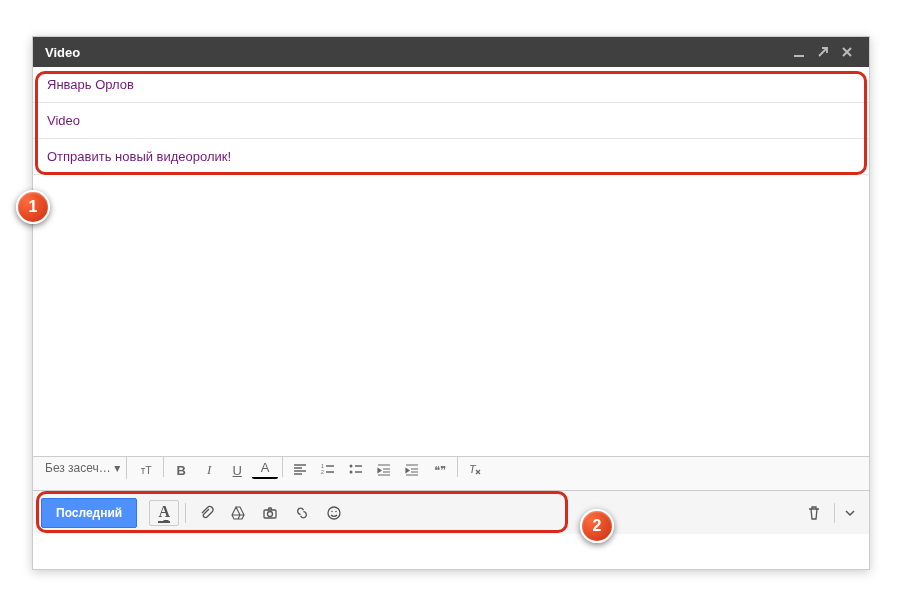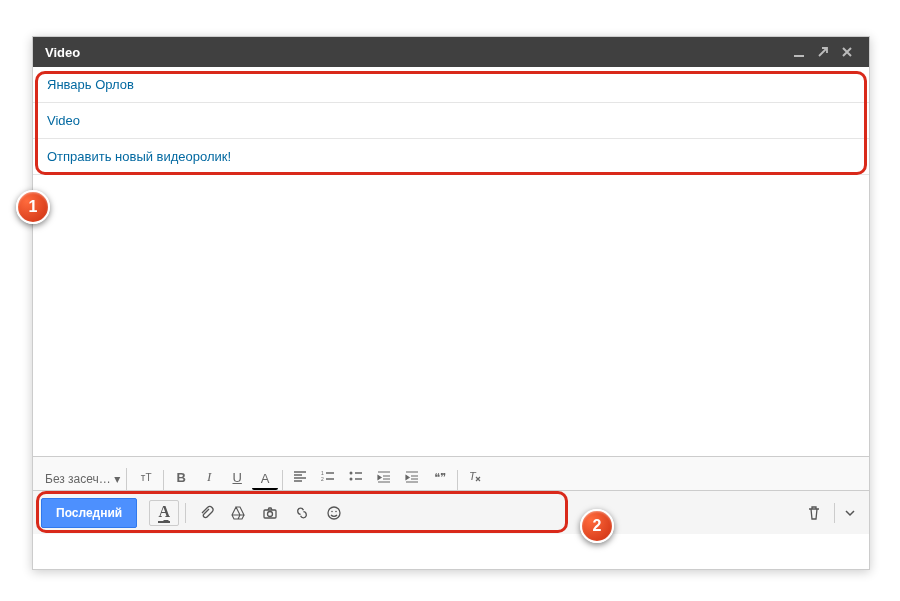--- a/index.html
+++ b/index.html
@@ -3,24 +3,24 @@
   <meta charset="utf-8">
   <style>
     * { box-sizing: border-box; margin: 0; padding: 0; }
     body { font-family: Arial, sans-serif; background: #fff; width: 900px; height: 601px; overflow: hidden; position: relative; }
     .window { position: absolute; left: 32px; top: 36px; width: 838px; height: 534px; border: 1px solid #ccc; background: #fff; box-shadow: 0 2px 10px rgba(0,0,0,0.2); }
     .titlebar { height: 30px; background: #404040; color: #fff; display: flex; align-items: center; padding: 0 12px; font-size: 13px; }
     .titlebar-title { flex: 1; font-weight: bold; }
     .titlebar-btn { width: 20px; height: 20px; display: flex; align-items: center; justify-content: center; cursor: pointer; color: #bbb; margin-left: 4px; }
     .header-fields { position: relative; }
     .header-highlight { position: absolute; top: 4px; left: 2px; right: 2px; bottom: 0; border: 3px solid #d9291a; border-radius: 10px; pointer-events: none; }
-    .field-row { height: 36px; border-bottom: 1px solid #e5e5e5; display: flex; align-items: center; padding: 0 14px; font-size: 13px; color: #0369a1; }
+    .field-row { height: 36px; border-bottom: 1px solid #e5e5e5; display: flex; align-items: center; padding: 0 14px; font-size: 13px; color: #701a75; }
     .field-row:last-child { border-bottom: none; }
     .body-area { height: 281px; padding: 12px 14px; font-size: 13px; color: #333; }
-    .format-toolbar { height: 34px; border-top: 1px solid #ccc; display: flex; align-items: flex-end; padding: 0 6px; background: #f9f9f9; gap: 2px; }
+    .format-toolbar { height: 34px; border-top: 1px solid #ccc; display: flex; align-items: flex-start; padding: 0 6px; background: #f9f9f9; gap: 2px; }
     .fmt-font { font-size: 12px; color: #666; padding: 4px 6px; border-right: 1px solid #ccc; margin-right: 4px; }
     .fmt-btn { width: 26px; height: 26px; display: flex; align-items: center; justify-content: center; color: #666; cursor: pointer; font-size: 13px; border-radius: 2px; }
     .fmt-sep { width: 1px; height: 20px; background: #ccc; margin: 0 2px; }
     .bottom-bar { position: relative; height: 44px; border-top: 1px solid #ccc; background: #f5f5f5; display: flex; align-items: center; padding: 0 8px; }
     .bottom-highlight { position: absolute; top: 0px; left: 3px; width: 532px; height: 42px; border: 3px solid #d9291a; border-radius: 10px; pointer-events: none; }
     .send-btn { background: #4d90fe; color: #fff; border: 1px solid #3079ed; padding: 7px 14px; font-size: 12px; font-weight: bold; cursor: pointer; border-radius: 2px; margin-right: 10px; }
     .tool-icon { width: 28px; height: 28px; display: flex; align-items: center; justify-content: center; color: #555; cursor: pointer; margin: 0 2px; border-radius: 2px; }
     .tool-icon.text-a { border: 1px solid #ccc; border-radius: 2px; font-weight: bold; font-family: serif; height: 26px; width: 30px; position: relative; }
     .tool-icon.text-a::after { content: ''; position: absolute; bottom: 2px; left: 13px; width: 0; height: 0; border-left: 3px solid transparent; border-right: 3px solid transparent; border-top: 3px solid #555; }
     .tool-sep { width: 1px; height: 20px; background: #ccc; margin: 0 4px; }

